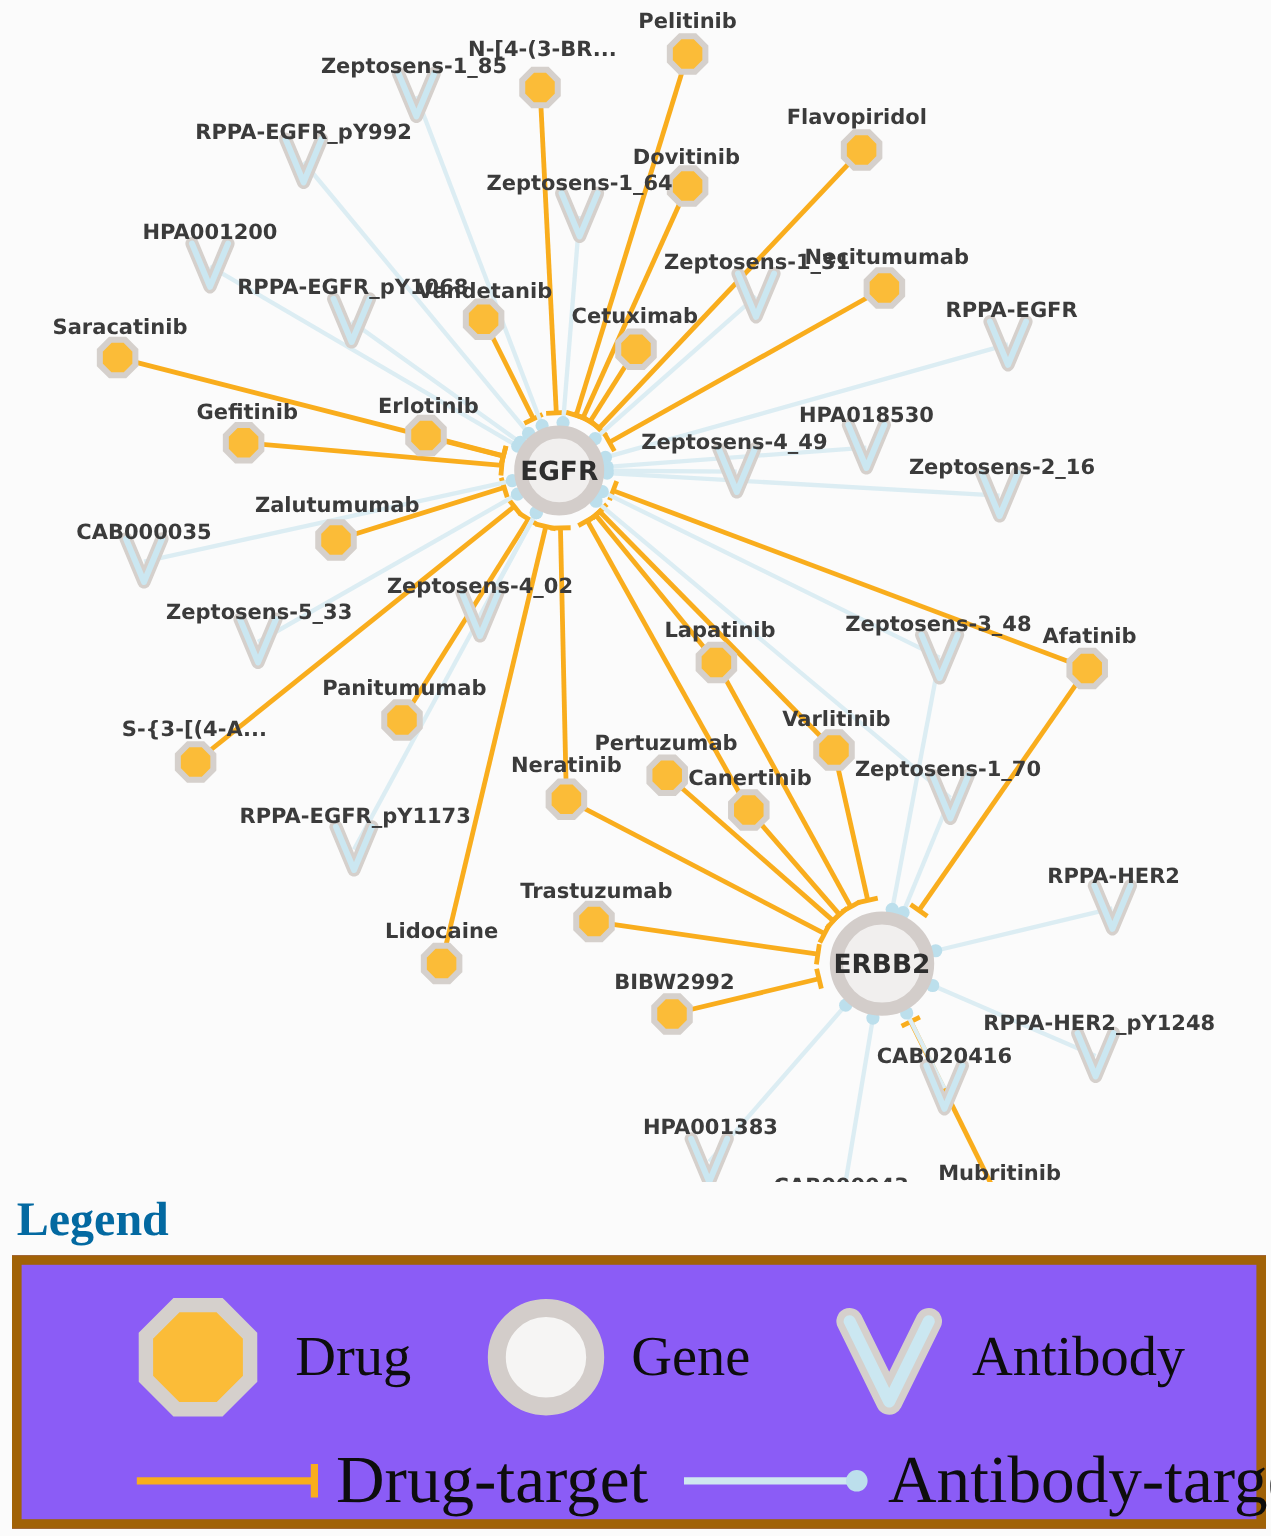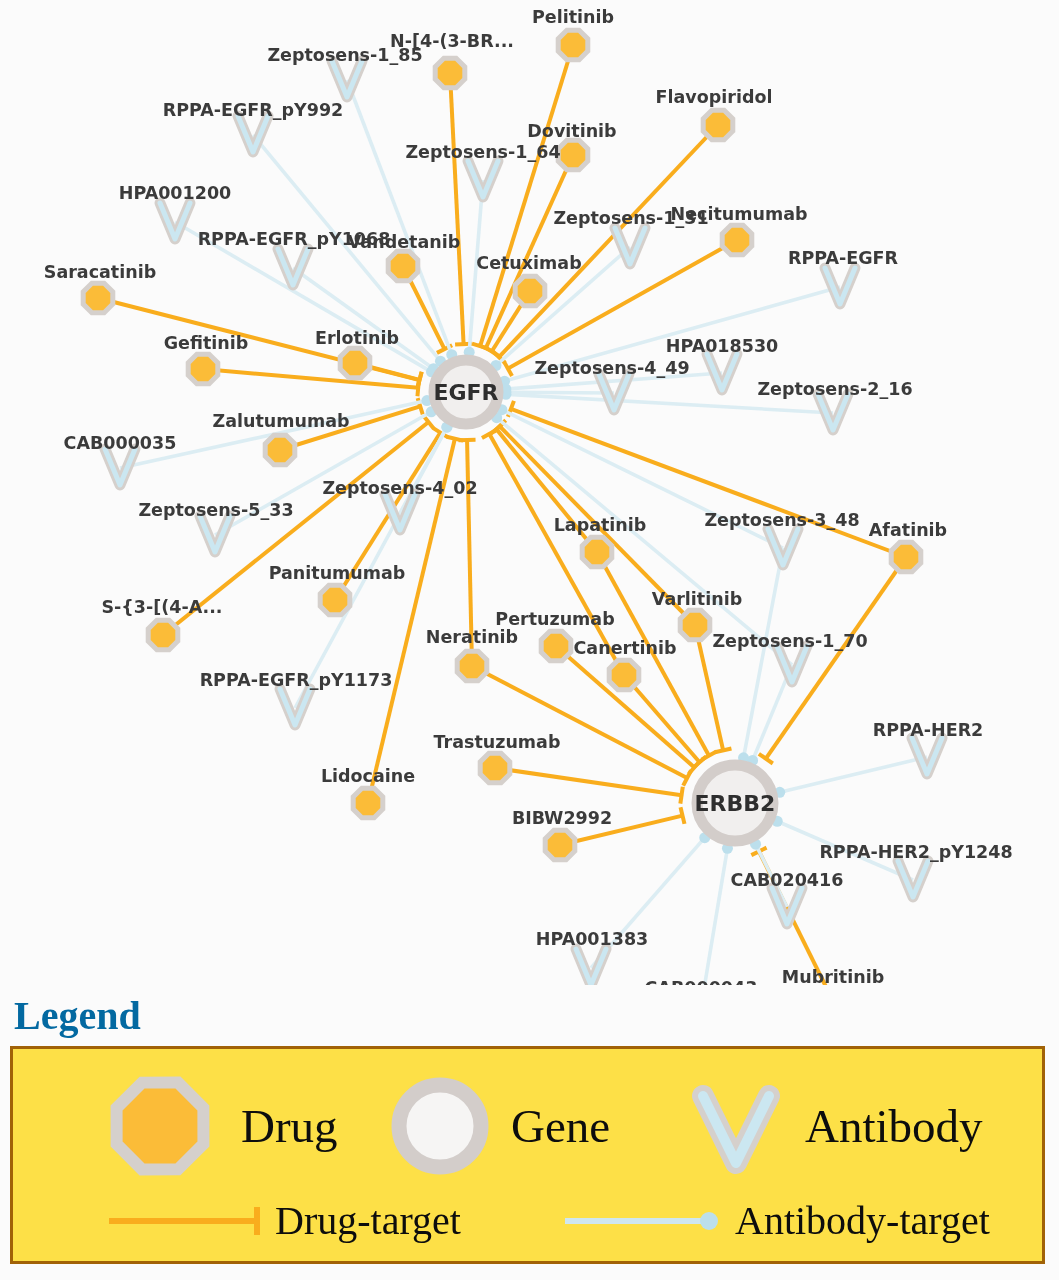--- a/index.html
+++ b/index.html
@@ -26,31 +26,31 @@
     font-family:"DejaVu Sans", sans-serif;font-weight:bold;font-size:22px;
     fill:#2e2e2e;text-anchor:middle;
   }
   
   #legend-title{
     position:absolute;left:14px;top:992px;
     font-family:"Liberation Serif", serif;font-weight:bold;font-size:40px;color:#0369a1;
   }
   #legend-box{
     position:absolute;left:10px;top:1046px;width:1029px;height:212px;
-    border:3px solid #a16207;background:#fde047;
+    border:8px solid #a16207;background:#8b5cf6;
   }
   .lg-row1{position:absolute;left:0;top:22px;width:100%;height:120px;}
   .lg-row2{position:absolute;left:0;top:152px;width:100%;height:50px;}
   .lg-item{position:absolute;display:flex;align-items:center;}
   .lg-label{
     font-family:"Liberation Serif", serif;font-size:47px;color:#0d0d0d;line-height:1;
     white-space:nowrap;
   }
   .lg-edge-label{
-    font-family:"Liberation Serif", serif;font-size:40px;color:#0d0d0d;line-height:1;
+    font-family:"Liberation Serif", serif;font-size:56px;color:#0d0d0d;line-height:1;
     white-space:nowrap;
   }
 </style>
 </head>
 <body>
 
 <div id="stage">
   <svg id="net" width="1059" height="985" viewBox="0 0 1059 985">
     <g id="layer-edges">
         <line x1="573" y1="45" x2="480.1439845406077" y2="346.13119032158073" class="edge-drug"></line>
@@ -322,21 +322,21 @@
   <div id="legend-box">
     <div class="lg-row1">
 
       <div class="lg-item" style="left:92px;top:0;">
         <svg width="110" height="110" viewBox="0 0 110 110">
           <polygon points="55,8 88.2,21.8 102,55 88.2,88.2 55,102 21.8,88.2 8,55 21.8,21.8" transform="rotate(22.5 55 55)" fill="#fbbc38" stroke="#d5d0cc" stroke-width="12"></polygon>
         </svg>
         <span class="lg-label" style="margin-left:26px;">Drug</span>
       </div>
 
-      <div class="lg-item" style="left:372px;top:0;text-align:right;">
+      <div class="lg-item" style="left:382px;top:0;text-align:right;">
         <svg width="110" height="110" viewBox="0 0 110 110">
           <circle cx="55" cy="55" r="41" fill="#f6f5f4" stroke="#d3cdca" stroke-width="15"></circle>
         </svg>
         <span class="lg-label" style="margin-left:16px;">Gene</span>
       </div>
 
       <div class="lg-item" style="left:668px;top:0;text-align:center;">
         <svg width="110" height="110" viewBox="0 0 110 110">
           <path d="M 22 25 L 55 92 L 88 25" fill="none" stroke="#d5d0cc" stroke-width="22" stroke-linecap="round" stroke-linejoin="round"></path>
           <path d="M 22 25 L 55 92 L 88 25" fill="none" stroke="#cbe7f1" stroke-width="10" stroke-linecap="round" stroke-linejoin="round"></path>

